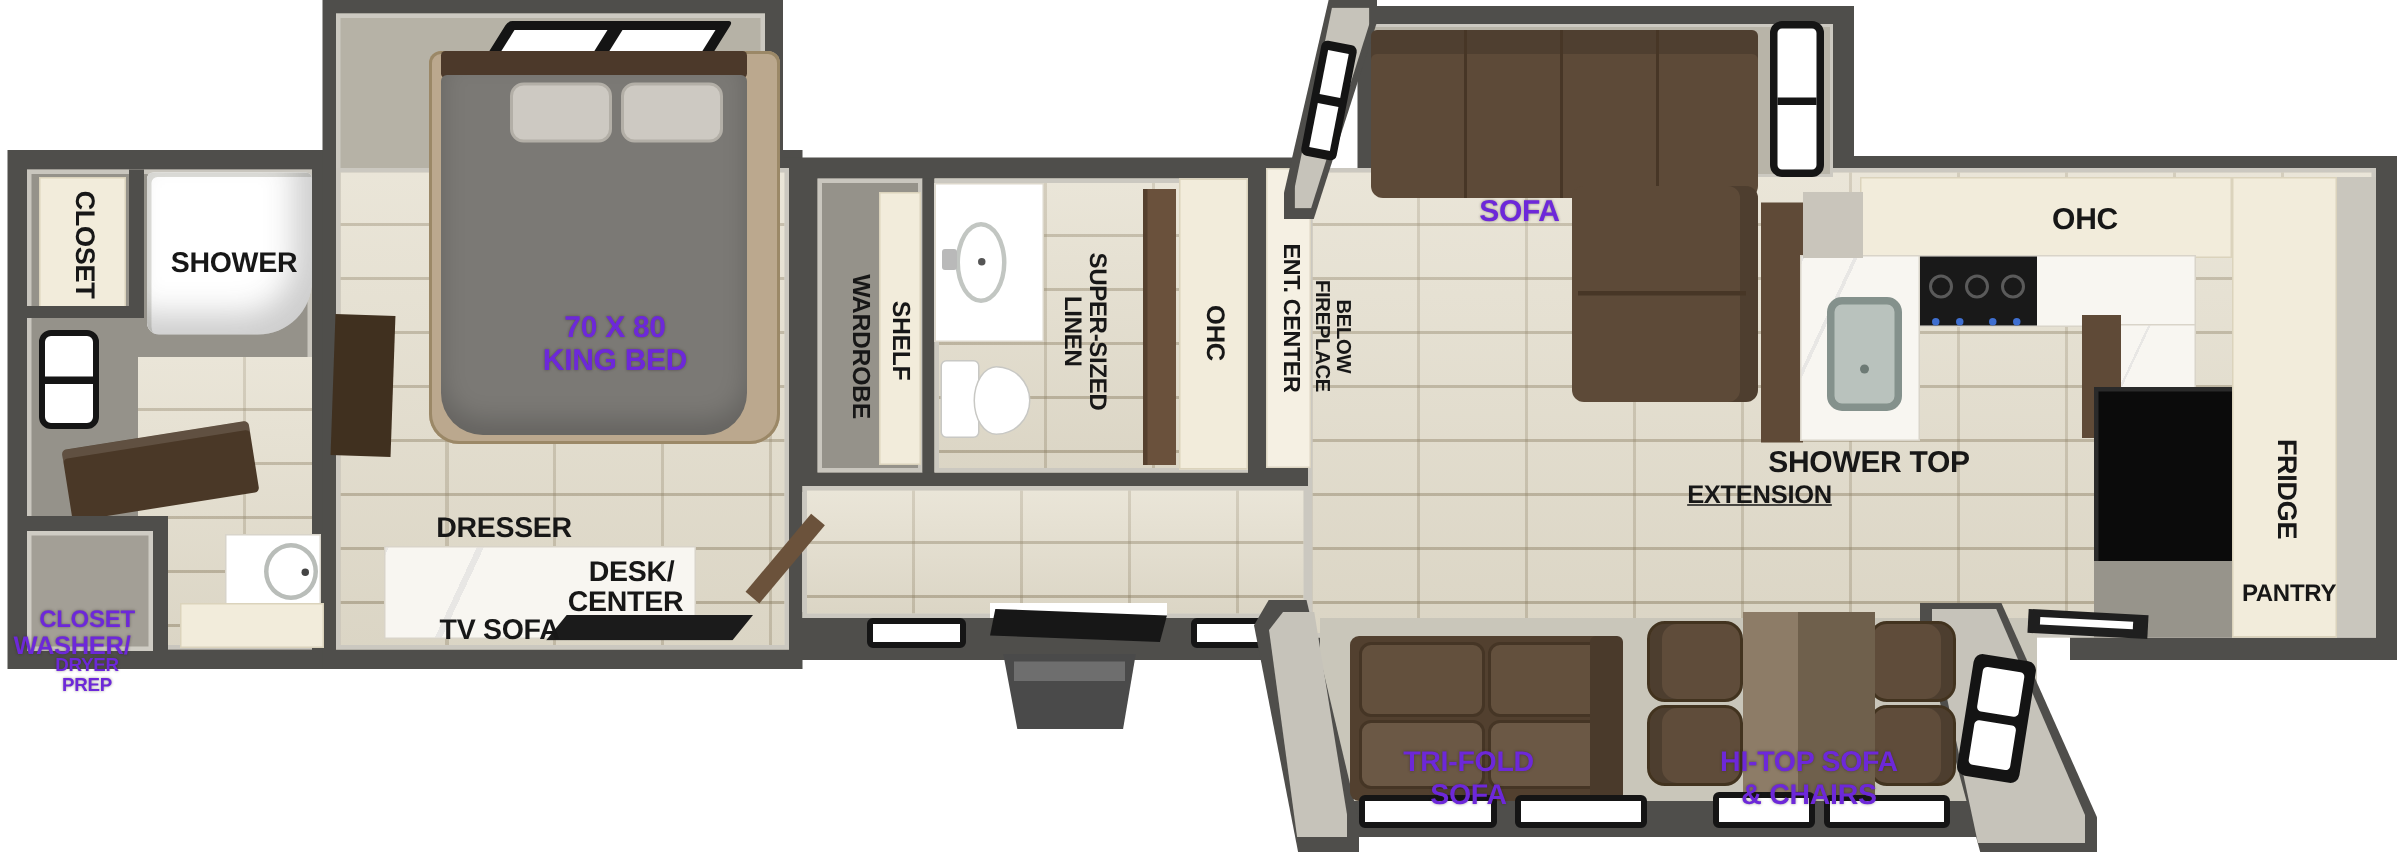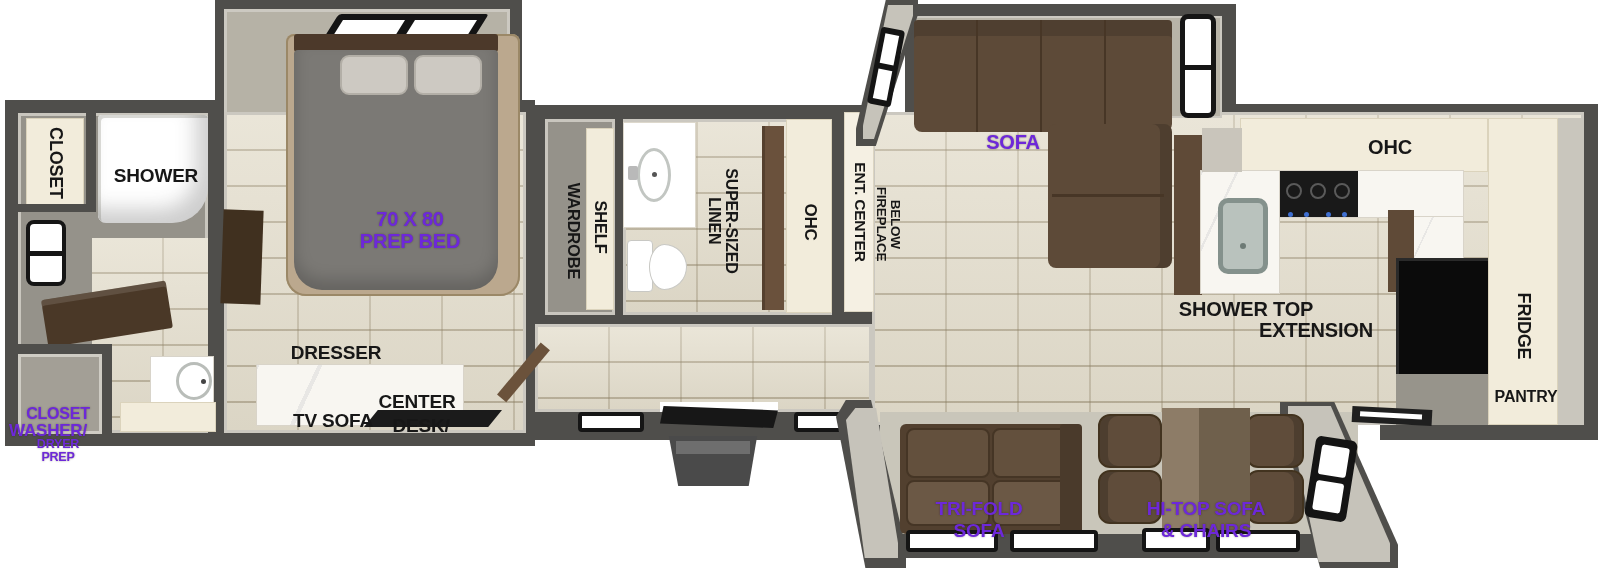--- a/index.html
+++ b/index.html
@@ -91,23 +91,23 @@
   <div class="a" style="left:294px;top:34px;width:204px;height:18px;background:#4c392a;border-radius:3px;"></div>
   <div class="a" style="left:294px;top:50px;width:204px;height:240px;background:#7b7975;border-radius:4px 4px 28px 28px;box-shadow:inset 0 -10px 16px rgba(0,0,0,.18);"></div>
   <div class="a" style="left:340px;top:55px;width:68px;height:40px;background:#cdc9c2;border:2px solid #b3afa7;border-radius:9px;"></div>
   <div class="a" style="left:414px;top:55px;width:68px;height:40px;background:#cdc9c2;border:2px solid #b3afa7;border-radius:9px;"></div>
   <div class="a" style="left:222px;top:210px;width:40px;height:94px;background:#40301f;transform:rotate(2deg);"></div>
   <div class="a mb" style="left:256px;top:364px;width:208px;height:62px;"></div>
   <div class="a" style="left:364px;top:410px;width:138px;height:17px;background:#1b1b1b;clip-path:polygon(10% 0,100% 0,90% 100%,0 100%);"></div>
   <div class="a" style="left:500px;top:332px;width:12px;height:68px;background:#6b523b;transform:rotate(40deg);transform-origin:50% 90%;"></div>
 
   <div class="lbl wh" style="left:410px;top:171px;font-size:20px;">70 X 80</div>
-  <div class="lbl wh" style="left:410px;top:193px;font-size:20px;">PREP BED</div>
+  <div class="lbl wh" style="left:410px;top:193px;font-size:20px;">KING BED</div>
   <div class="lbl" style="left:336px;top:353px;font-size:19px;text-align:center;">DRESSER</div>
-  <div class="lbl" style="left:421px;top:382px;font-size:19px;margin-top:44px;">DESK/</div>
+  <div class="lbl" style="left:421px;top:382px;font-size:19px;">DESK/</div>
   <div class="lbl" style="left:417px;top:402px;font-size:19px;">CENTER</div>
   <div class="lbl" style="left:333px;top:421px;font-size:19px;">TV SOFA</div>
 
   <div class="a cr" style="left:586px;top:128px;width:28px;height:182px;"></div>
   <div class="a" style="left:623px;top:122px;width:73px;height:106px;background:#ffffff;border:1px solid #ddd8cc;"></div>
   <div class="a" style="left:637px;top:148px;width:34px;height:54px;background:#ffffff;border:3px solid #c2c6c2;border-radius:50%;"></div>
   <div class="a" style="left:652px;top:172px;width:5px;height:5px;background:#555;border-radius:50%;"></div>
   <div class="a" style="left:628px;top:166px;width:10px;height:14px;background:#b9b9b9;border-radius:2px;"></div>
   <div class="a" style="left:627px;top:240px;width:26px;height:52px;background:#ffffff;border:1px solid #c8c8c4;border-radius:4px;"></div>
   <div class="a" style="left:649px;top:244px;width:38px;height:46px;background:#ffffff;border:1px solid #c8c8c4;border-radius:40% 60% 60% 40% / 50%;"></div>
@@ -169,21 +169,21 @@
   <div class="a" style="left:1218px;top:198px;width:50px;height:76px;background:#b9c2bd;border:5px solid #84918c;border-radius:10px;">
     <div class="a" style="left:17px;top:40px;width:6px;height:6px;background:#6d7a75;border-radius:50%;"></div>
   </div>
   <div class="a" style="left:1396px;top:258px;width:92px;height:116px;background:#0b0b0b;box-shadow:inset 3px 3px 0 #2a2a2a;"></div>
   <div class="a" style="left:1352px;top:408px;width:80px;height:16px;background:#1f1f1f;transform:rotate(3deg);">
     <div class="a" style="left:8px;top:5px;width:62px;height:5px;background:#ffffff;"></div>
   </div>
 
   <div class="lbl" style="left:1390px;top:147px;font-size:20px;">OHC</div>
   <div class="lbl" style="left:1246px;top:309px;font-size:20px;">SHOWER TOP</div>
-  <div class="lbl" style="left:1316px;top:330px;font-size:20px;">EXTENSION</div>
+  <div class="lbl" style="left:1173px;top:330px;font-size:17px;text-decoration:underline;">EXTENSION</div>
   <div class="lbl vl" style="left:1524px;top:326px;font-size:18px;">FRIDGE</div>
   <div class="lbl" style="left:1526px;top:397px;font-size:16px;">PANTRY</div>
 
   <div class="a" style="left:660px;top:402px;width:118px;height:10px;background:#ffffff;"></div>
   <div class="a" style="left:660px;top:406px;width:118px;height:22px;background:#171717;clip-path:polygon(3% 0,100% 20%,96% 100%,0 80%);"></div>
   <div class="a" style="left:666px;top:436px;width:94px;height:50px;background:#4a4a4a;clip-path:polygon(3% 0,97% 0,88% 100%,13% 100%);">
     <div class="a" style="left:10px;top:5px;width:74px;height:13px;background:#6e6e6e;"></div>
   </div>
   <div class="a win" style="left:578px;top:412px;width:66px;height:20px;"></div>
   <div class="a win" style="left:794px;top:412px;width:64px;height:20px;"></div>

